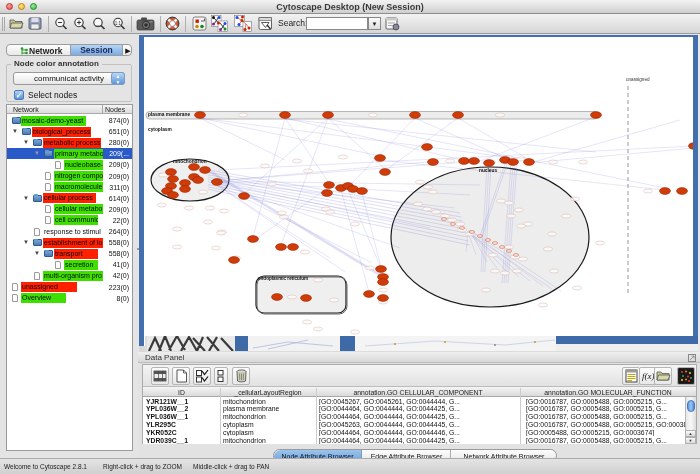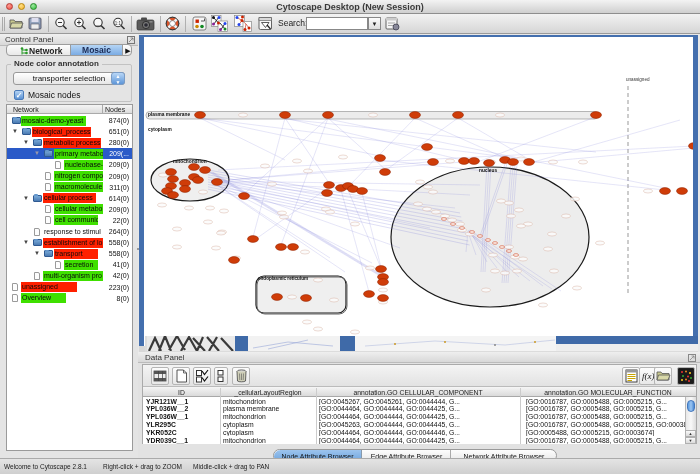--- a/index.html
+++ b/index.html
@@ -148,41 +148,37 @@
 <div class="abs" style="left:306px;top:3px;width:62px;height:13px;background:#fff;border:1px solid #888;"></div>
 <div class="abs" style="left:368px;top:3px;width:13px;height:13px;background:linear-gradient(#fcfcfc,#ddd);border:1px solid #888;font-size:6px;text-align:center;line-height:12px;color:#222;">▼</div>
 <svg class="abs" style="left:385px;top:2px;" width="15" height="15" viewBox="0 0 15 15">
 <rect x="1" y="2" width="11" height="11" rx="1" fill="#f5f5f5" stroke="#555" stroke-width="0.9"></rect>
 <rect x="1" y="2" width="11" height="2.5" fill="#ccc"></rect>
 <path d="M3 7 L10 7 M3 9.5 L10 9.5" stroke="#888" stroke-width="0.7"></path>
 <circle cx="11" cy="11" r="3" fill="#889" stroke="#334" stroke-width="0.7"></circle>
     </svg>
 </div>
 <div id="ctrlpanel" class="abs">
-<div id="ctrlhead" class="abs">Control Panel<svg class="abs" style="right:3px;top:2px;" width="8" height="8" viewBox="0 0 8 8">
-        <rect x="0.5" y="0.5" width="7" height="7" fill="none" stroke="#777" stroke-width="1"></rect>
-        <path d="M2 6 L6 2 M6 2 L6 4.5 M6 2 L3.5 2" stroke="#777" stroke-width="0.8" fill="none"></path>
-      </svg></div>
 <div id="tabbar" class="abs">
 <svg class="abs" style="left:13px;top:1.5px;" width="9" height="9" viewBox="0 0 9 9">
         <path d="M2 1.5 L2 7.5 M2 3 L6 3 M2 6 L6 6" stroke="#2a9a2a" stroke-width="1" fill="none"></path>
         <circle cx="2" cy="1.5" r="1.3" fill="#2a9a2a"></circle>
         <circle cx="6.5" cy="3" r="1.3" fill="#2a9a2a"></circle>
         <circle cx="6.5" cy="6" r="1.3" fill="#2a9a2a"></circle>
       </svg>
 <div id="tabnet" class="abs">Network</div>
-<div id="tabmosaic" class="abs">Mosaic</div>
+<div id="tabmosaic" class="abs">Session</div>
 <div id="tabarrow" class="abs">▶</div>
 </div>
 <div id="groupbox" class="abs"></div>
 <div id="grouplab" class="abs">Node color annotation</div>
-<div id="combo" class="abs">transporter selection</div>
+<div id="combo" class="abs">communicat activity</div>
 <div id="combobtn" class="abs">▲<br>▼</div>
 <div id="checkbox" class="abs">✓</div>
-<div id="checklab" class="abs">Mosaic nodes</div>
+<div id="checklab" class="abs">Select nodes</div>
 <div id="treebox" class="abs">
 <div id="treehead" class="abs">
         <span class="h abs" style="left:6px;">Network</span>
         <span class="h abs" style="left:98px;">Nodes</span>
         <span class="abs" style="left:95px;top:0;width:1px;height:9px;background:#aaa;"></span>
       </div>
 <div class="trow abs" style="top:10px;">
 <span class="folder" style="left:5px;"></span>
 <span class="lab" style="left:14px;background:#3fe000;width:65px;overflow:hidden;">mosaic-demo-yeast</span>
 <span class="num" style="">874(0)</span>

